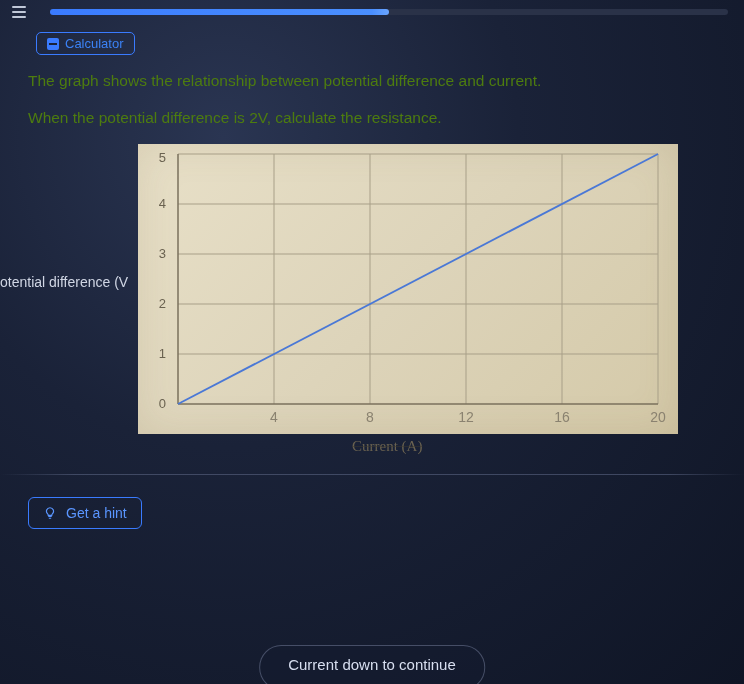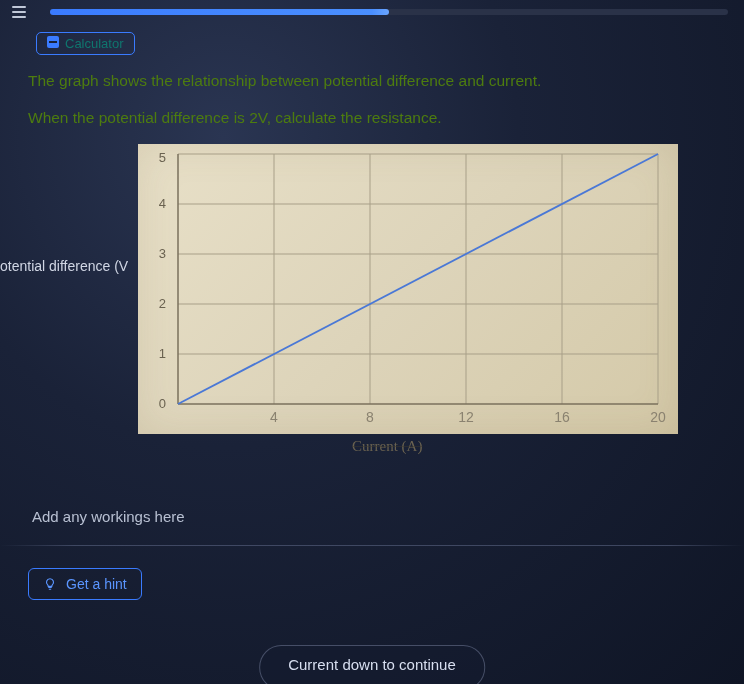--- a/index.html
+++ b/index.html
@@ -47,26 +47,26 @@
       height: 100%;
       width: 50%;
       background: linear-gradient(90deg, #3a7bff 0%, #4a8fff 95%, #6aa5ff 100%);
       border-radius: 3px;
     }
     .content {
       padding: 8px 28px 0 28px;
     }
     .calc-badge {
       display: inline-flex;
-      align-items: flex-start;
+      align-items: center;
       gap: 6px;
       border: 1.5px solid #3a7bff;
       border-radius: 5px;
       padding: 3px 10px;
-      color: #0f766e;
+      color: #3b82f6;
       font-size: 13px;
       font-weight: 500;
       margin-bottom: 14px;
       margin-left: 8px;
     }
     .calc-badge .sq {
       width: 12px;
       height: 12px;
       background: #3a7bff;
       border-radius: 2px;
@@ -86,21 +86,21 @@
     }
     .chart-wrap {
       position: relative;
       margin-left: -28px;
       height: 320px;
       margin-top: 6px;
     }
     .ylabel {
       position: absolute;
       left: 0;
-      top: 114px;
+      top: 130px;
       font-size: 14px;
       color: #d0d6e4;
     }
     .chart-box {
       position: absolute;
       left: 138px;
       top: 0;
       width: 540px;
       height: 290px;
       background: linear-gradient(135deg, #e8e0c8 0%, #ddd4ba 50%, #d4c9a8 100%);
@@ -221,21 +221,20 @@
         <text x="136" y="278" class="tick-text-x" text-anchor="middle">4</text>
         <text x="232" y="278" class="tick-text-x" text-anchor="middle">8</text>
         <text x="328" y="278" class="tick-text-x" text-anchor="middle">12</text>
         <text x="424" y="278" class="tick-text-x" text-anchor="middle">16</text>
         <text x="520" y="278" class="tick-text-x" text-anchor="middle">20</text>
       </svg>
     </div>
     <div class="xlabel">Current (A)</div>
   </div>
 
-  <div class="workings">Add any workings here</div>
   <div class="separator"></div>
 
   <button class="hint-btn">
     <svg width="14" height="14" viewBox="0 0 24 24" fill="none" stroke="#5a95ff" stroke-width="2">
       <path d="M9 18h6M10 21h4M12 3a6 6 0 0 0-4 10.5c.7.8 1 1.5 1 2.5h6c0-1 .3-1.7 1-2.5A6 6 0 0 0 12 3z"></path>
     </svg>
     <span>Get a hint</span>
   </button>
 
 </div>

